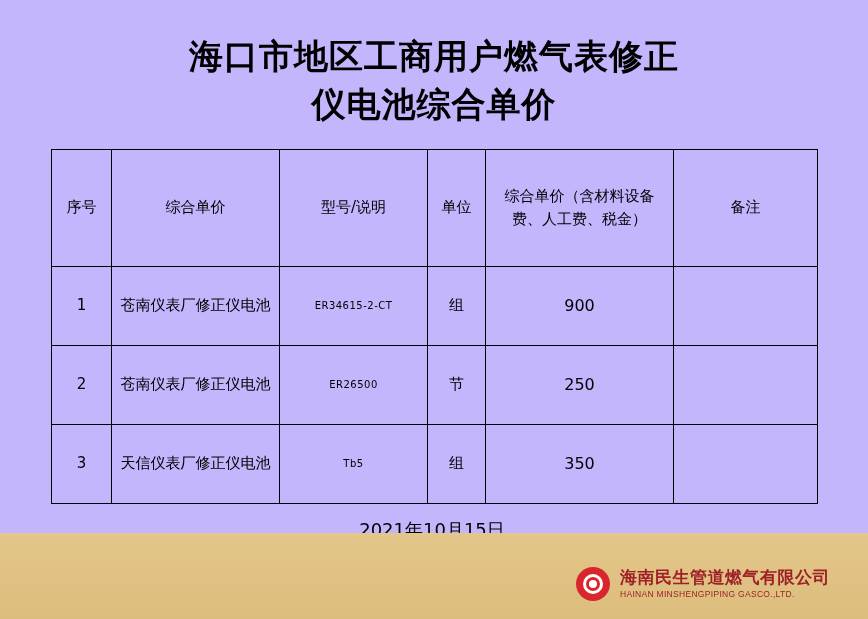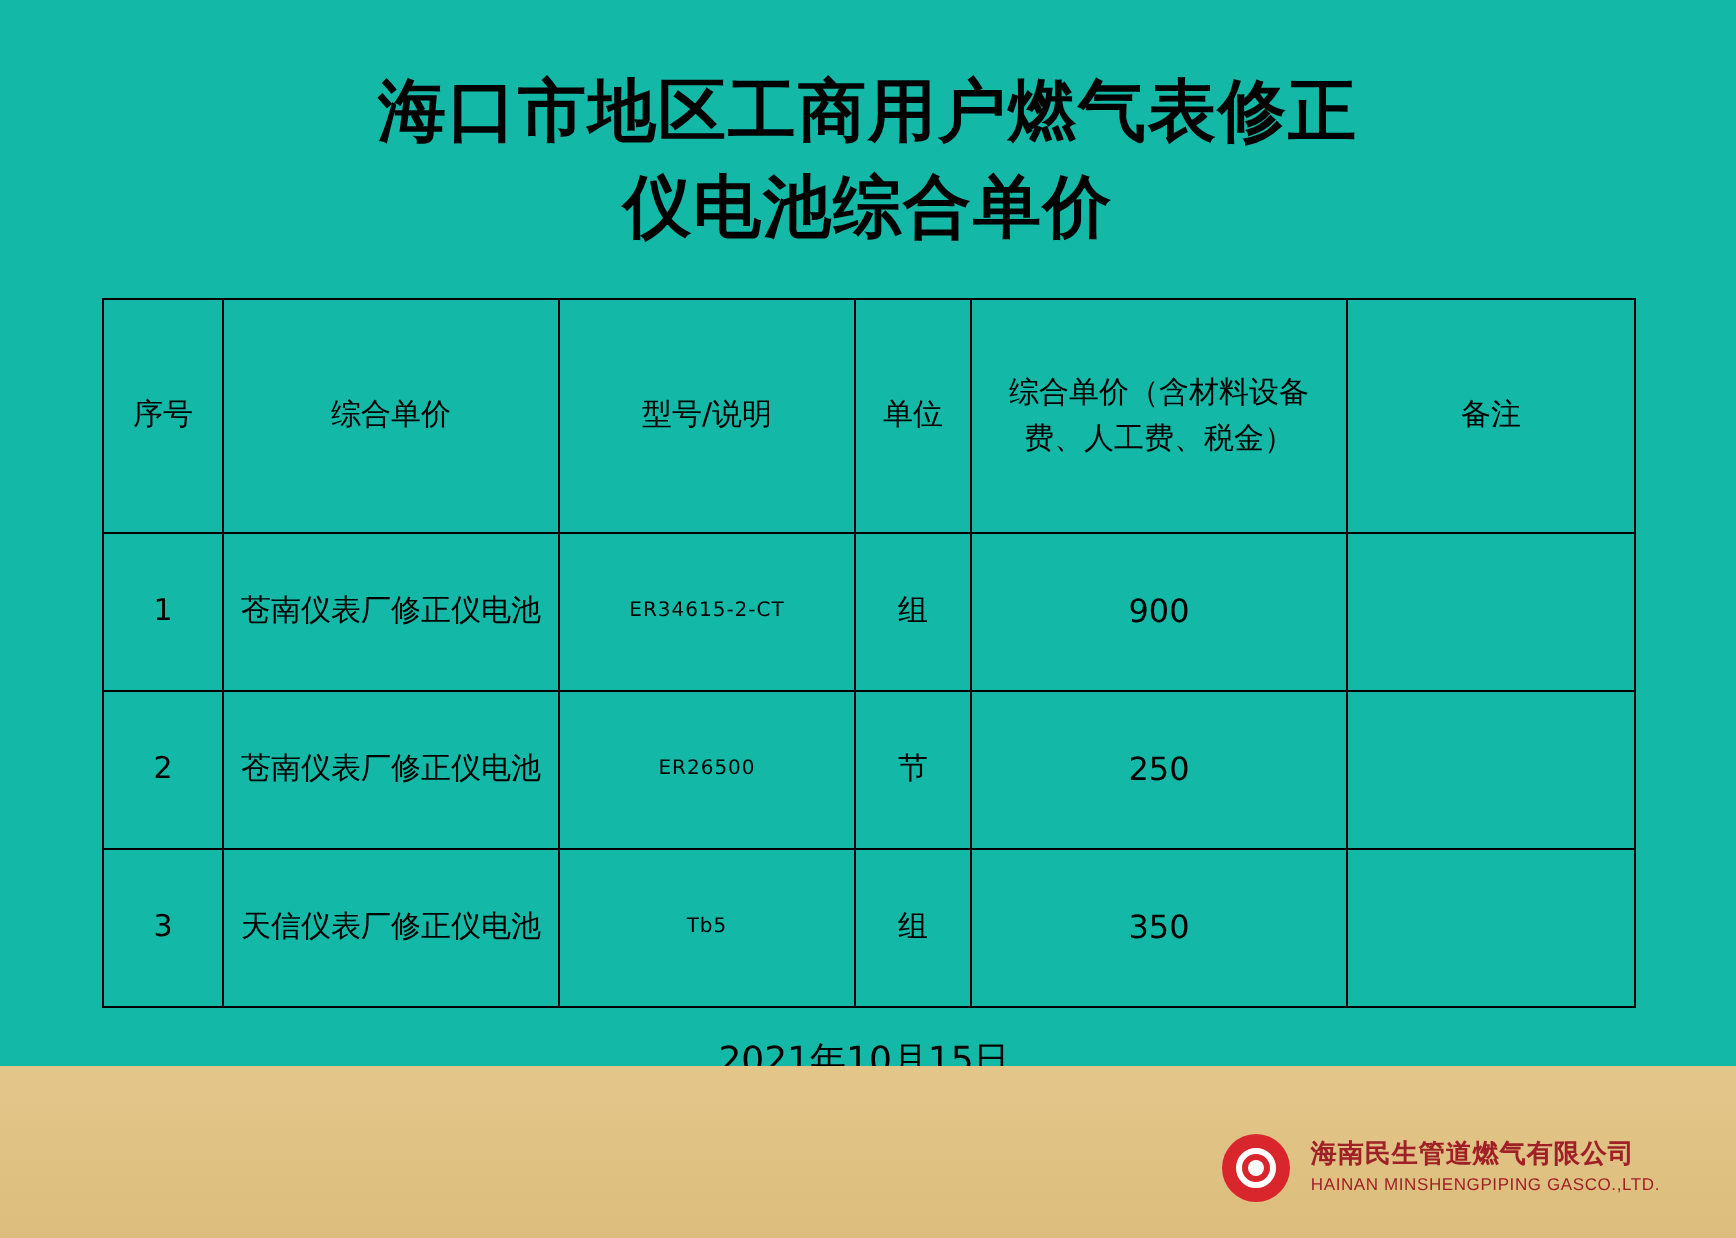--- a/index.html
+++ b/index.html
@@ -11,21 +11,21 @@
     height: 619px;
     background: #ffffff;
     font-family: "Liberation Sans", sans-serif;
     overflow: hidden;
     position: relative;
   }
   .page {
     position: relative;
     width: 868px;
     height: 619px;
-    background: #14b8a6;
+    background: #c4b5fd;
     box-sizing: border-box;
   }
   
   .title-block {
     padding-top: 32px;
     text-align: center;
   }
   .title-line {
     font-family: "DejaVu Sans", "Liberation Sans", sans-serif;
     font-weight: bold;
@@ -141,21 +141,21 @@
     height: 8px;
     border-radius: 50%;
     background: #ffffff;
   }
   .company-text {
     line-height: 1.1;
   }
   .company-cn {
     font-family: "DejaVu Sans", "Liberation Sans", sans-serif;
     font-weight: bold;
-    font-size: 13px;
+    font-size: 17px;
     color: #9f2026;
     letter-spacing: 0.5px;
   }
   .company-en {
     font-family: "Liberation Sans", sans-serif;
     font-size: 8.5px;
     color: #9f2026;
     letter-spacing: 0.3px;
     margin-top: 3px;
   }

